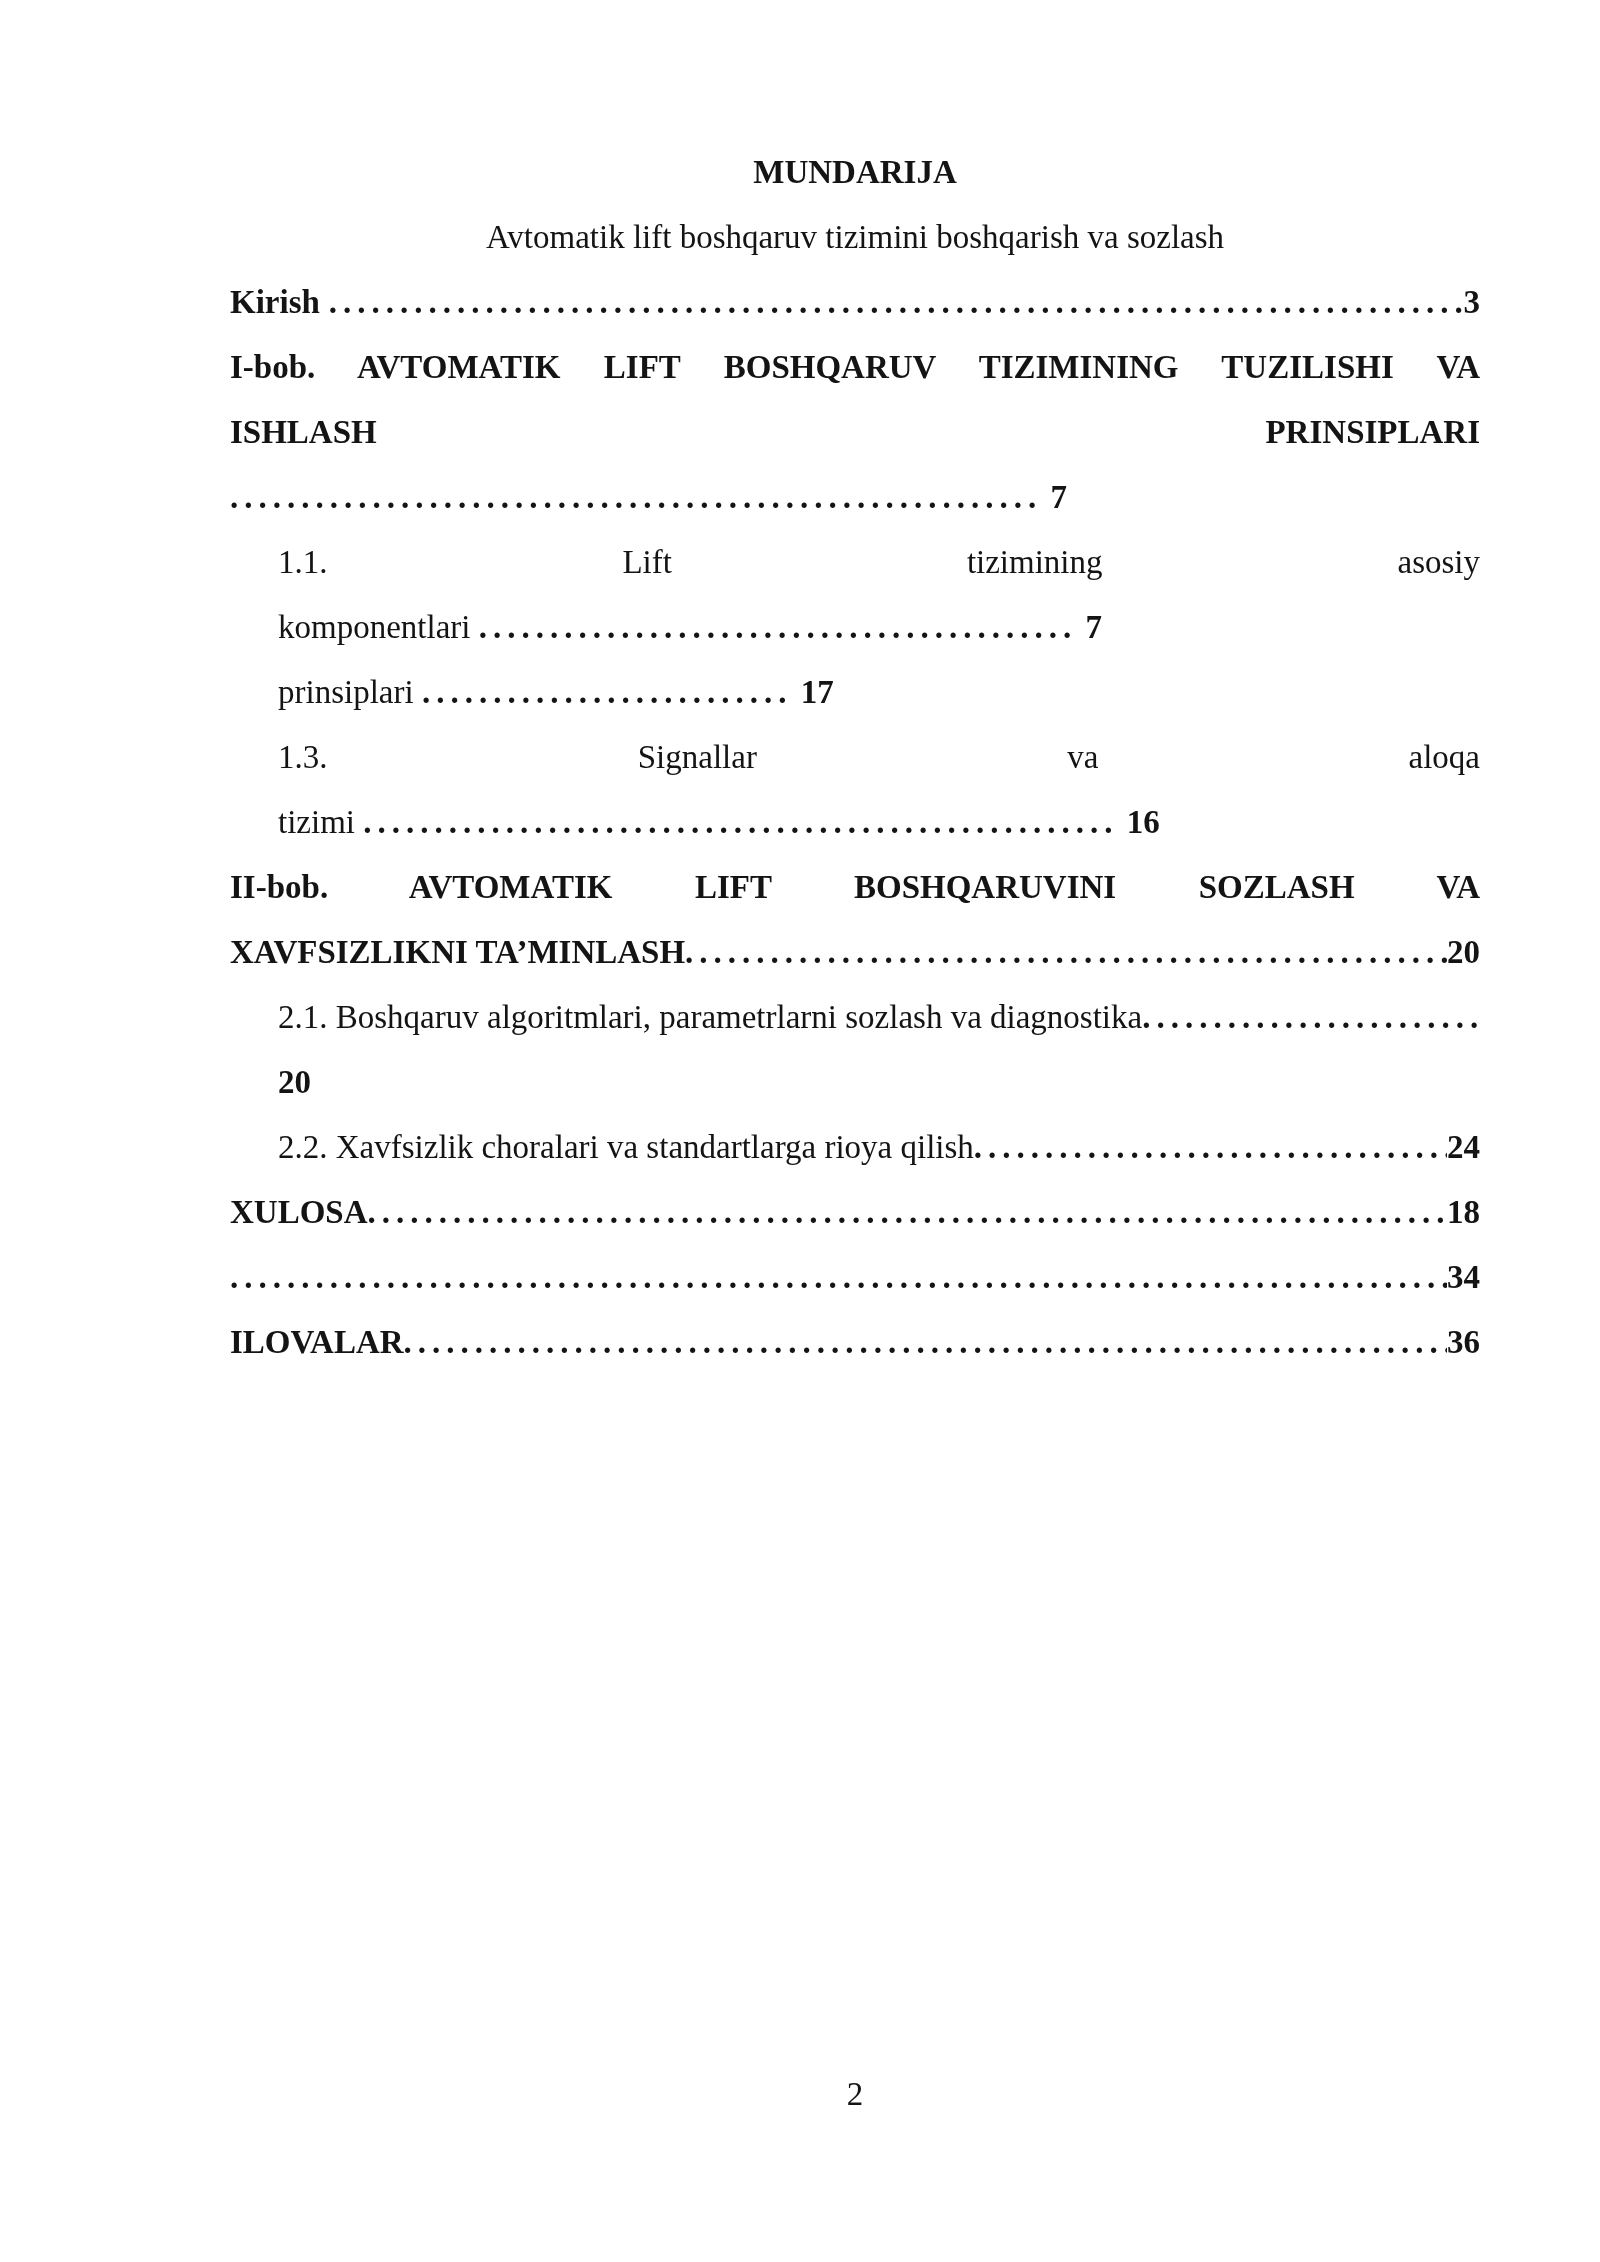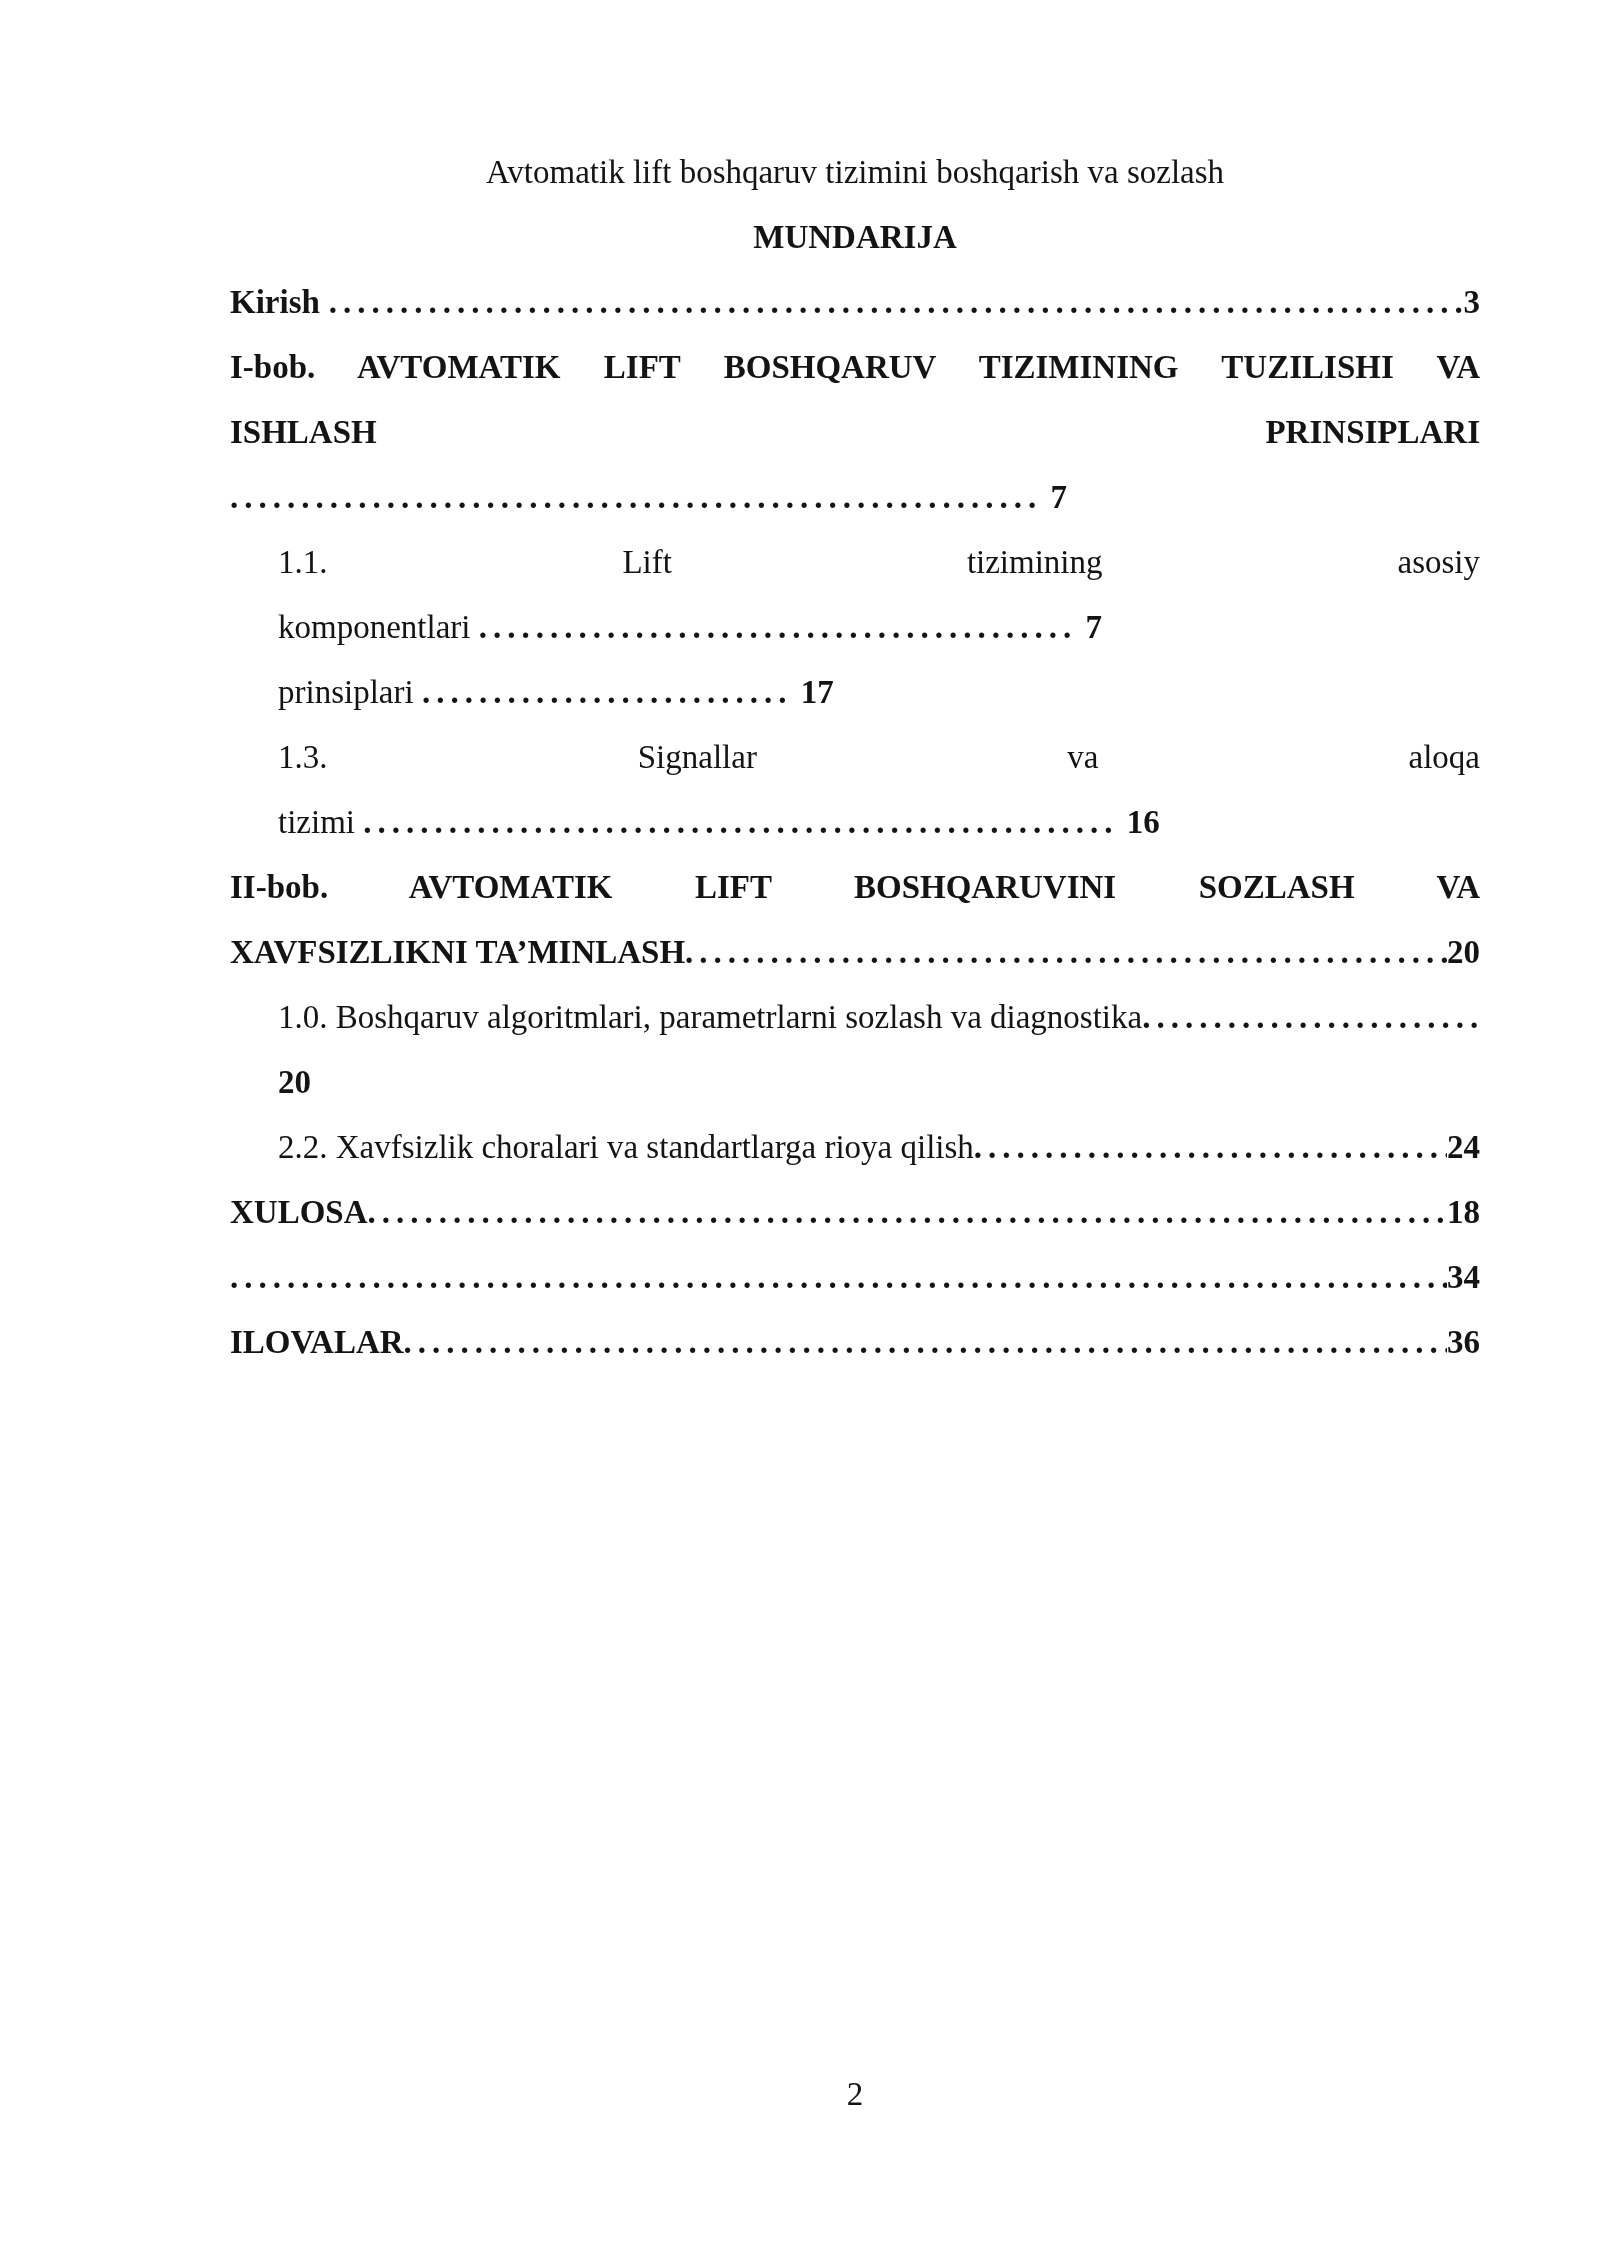--- a/index.html
+++ b/index.html
@@ -58,23 +58,23 @@
     line-height: 65px;
     text-align: center;
   }
 </style>
 </head>
 <body>
 
 <div class="page">
   <div class="content">
 
+    <div class="line center bold">MUNDARIJA</div>
+
     <div class="line center">Avtomatik lift boshqaruv tizimini boshqarish va sozlash</div>
-
-    <div class="line center bold">MUNDARIJA</div>
 
     <div class="line leader-row bold">
       <span class="lt gap">Kirish</span>
       <span class="dots-fill dotstyle">........................................................................................................................</span>
       <span class="pg">3</span>
     </div>
 
     <div class="line spread bold">I-bob. AVTOMATIK LIFT BOSHQARUV TIZIMINING TUZILISHI VA</div>
     <div class="line spread bold">ISHLASH PRINSIPLARI</div>
     <div class="line bold">
@@ -106,21 +106,21 @@
 
     <div class="line spread bold">II-bob. AVTOMATIK LIFT BOSHQARUVINI SOZLASH VA</div>
     <div class="line leader-row bold">
       <span class="lt">XAVFSIZLIKNI TA’MINLASH</span>
       <span class="dots-fill dotstyle">........................................................................................................................</span>
       <span class="pg">20</span>
     </div>
 
     <div class="indent">
       <div class="line leader-row">
-        <span class="lt">1.0. Boshqaruv algoritmlari, parametrlarni sozlash va diagnostika</span>
+        <span class="lt">2.1. Boshqaruv algoritmlari, parametrlarni sozlash va diagnostika</span>
         <span class="dots-fill dotstyle">........................................................................................................................</span>
       </div>
       <div class="line bold">
         <span class="pg">20</span>
       </div>
 
       <div class="line leader-row">
         <span class="lt">2.2. Xavfsizlik choralari va standartlarga rioya qilish</span>
         <span class="dots-fill dotstyle">........................................................................................................................</span>
         <span class="pg">24</span>

